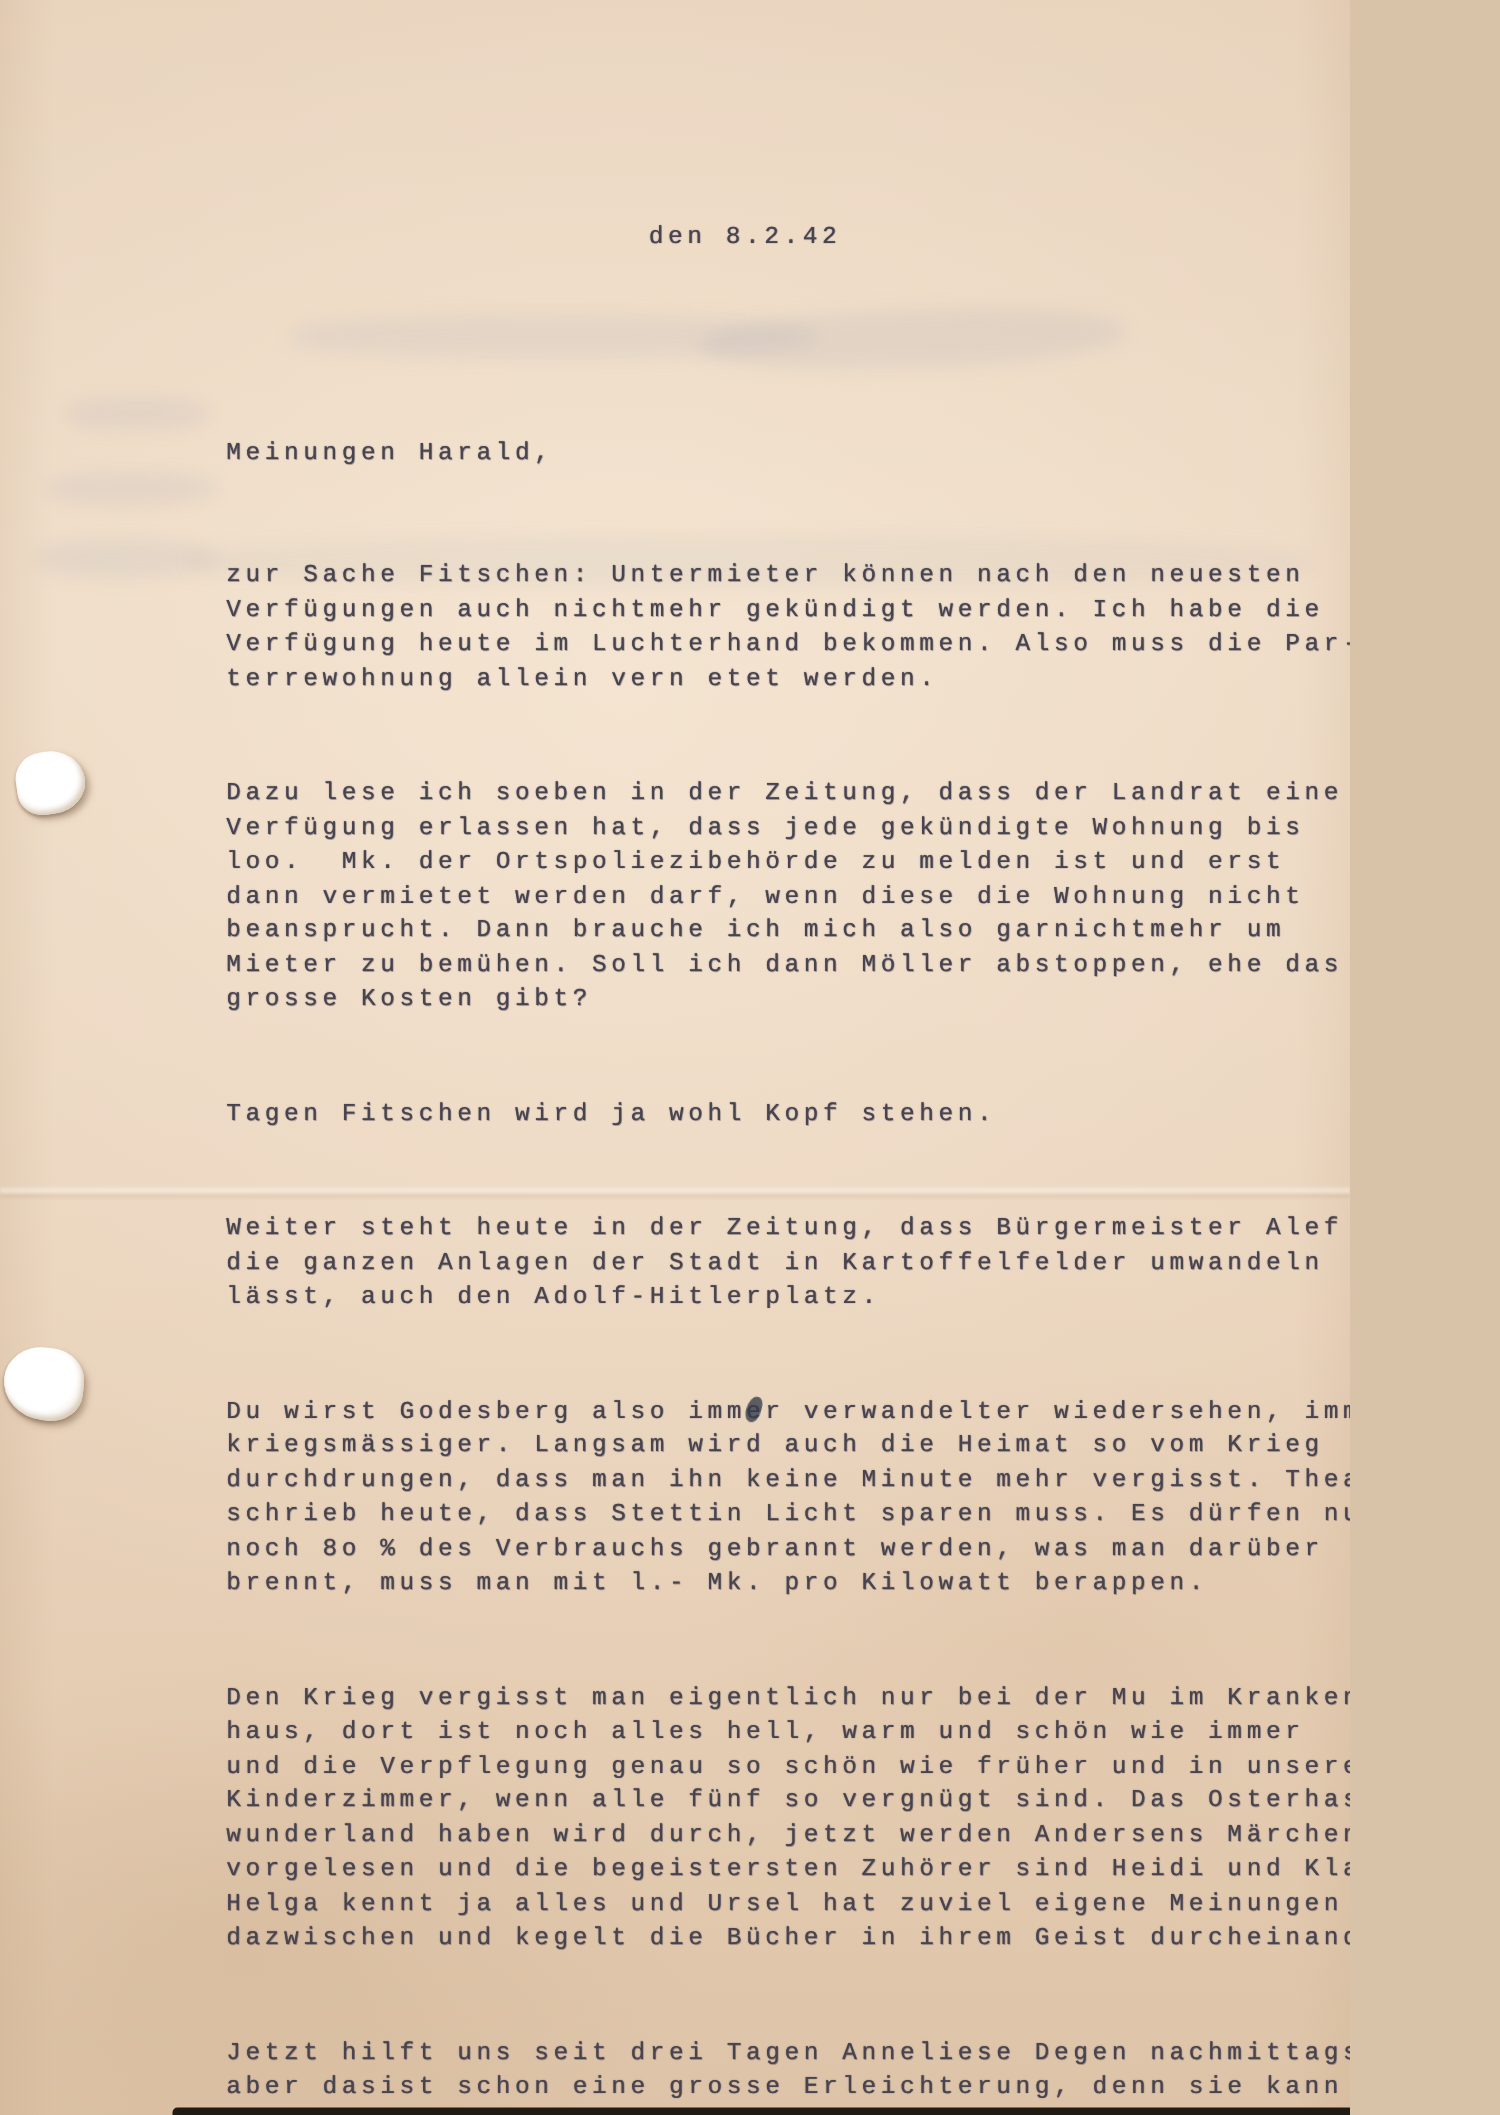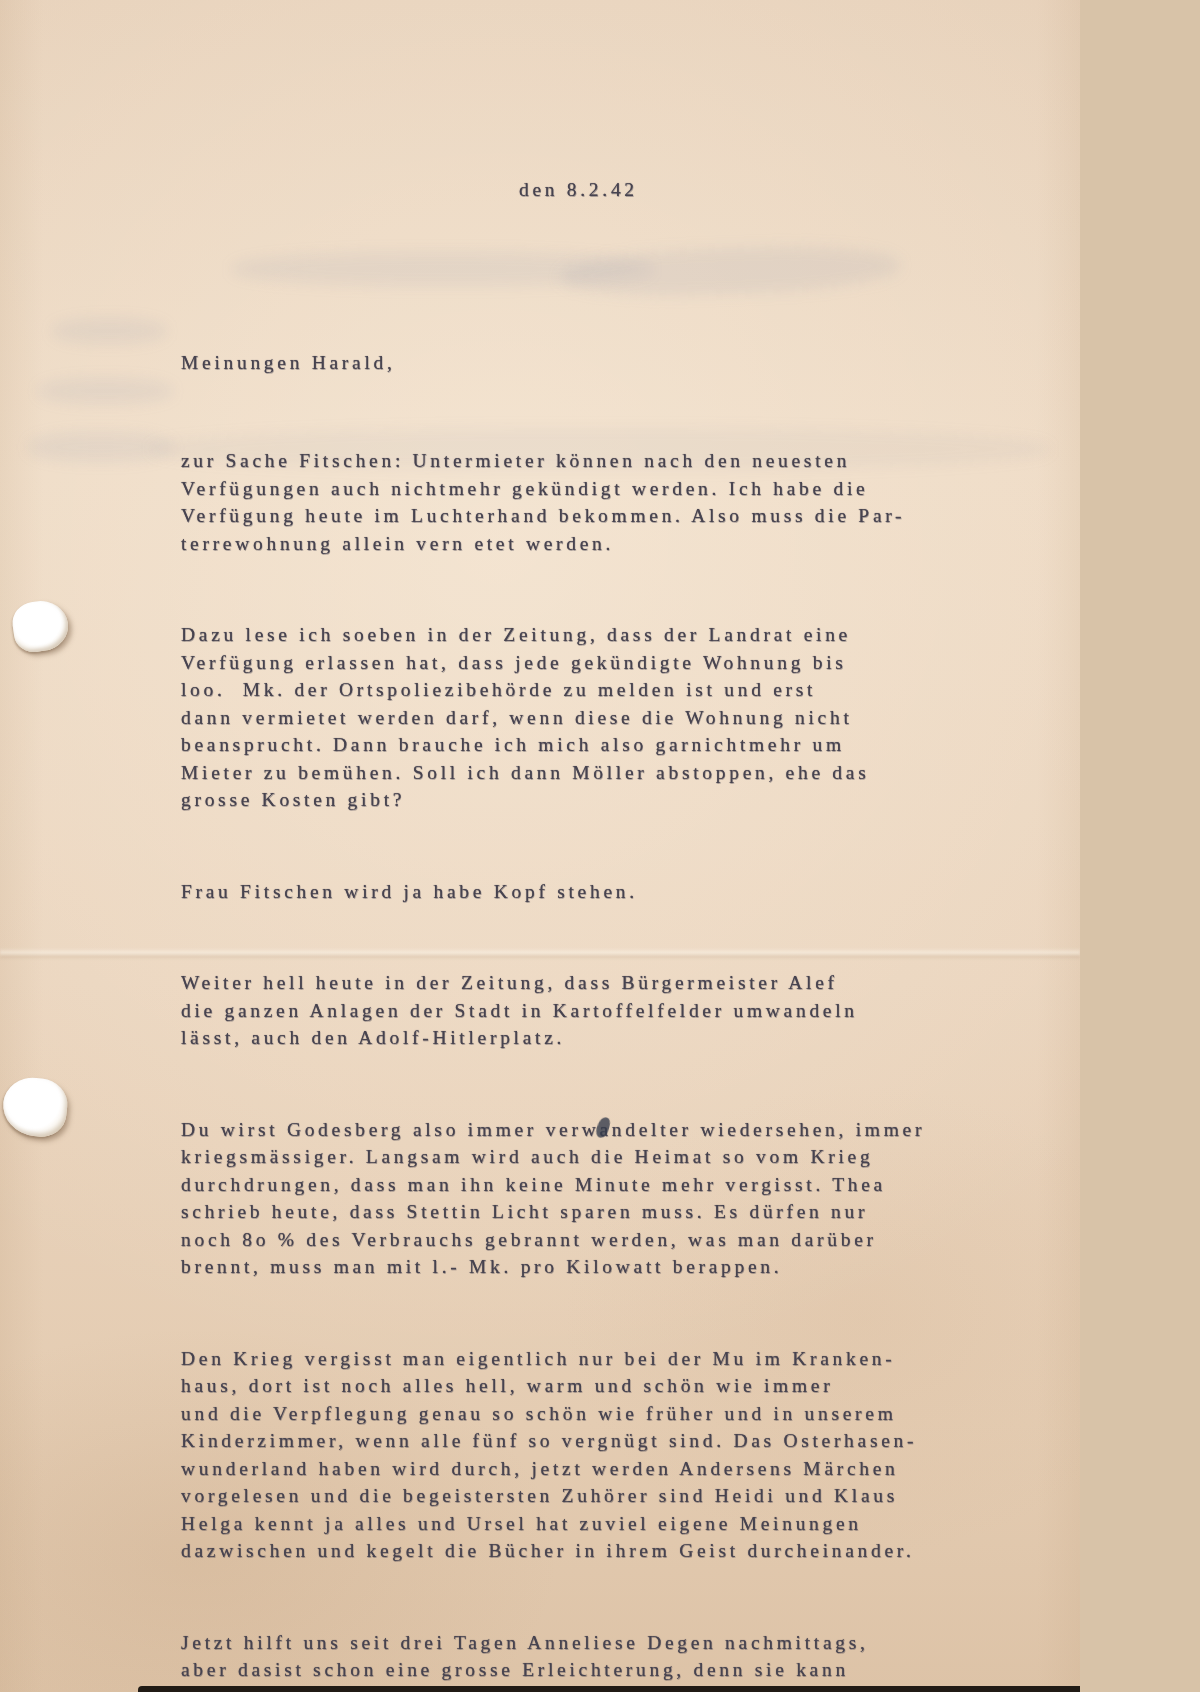--- a/index.html
+++ b/index.html
@@ -6,21 +6,21 @@
   .paper {
     position:relative;
     width:1080px; height:1692px;
     overflow:hidden;
     background:
       radial-gradient(ellipse 130% 80% at 46% 32%, rgba(255,247,233,0.38), rgba(255,247,233,0) 62%),
       radial-gradient(ellipse 40% 20% at 80% 78%, rgba(205,170,135,0.15), rgba(205,170,135,0) 70%),
       radial-gradient(ellipse 45% 18% at 18% 92%, rgba(190,155,120,0.22), rgba(190,155,120,0) 75%),
       linear-gradient(90deg, rgba(195,165,132,0.22) 0%, rgba(195,165,132,0) 4%, rgba(195,165,132,0) 96%, rgba(195,165,132,0.18) 100%),
       linear-gradient(180deg, #e7d1ba 0%, #edd9c3 28%, #ead4bd 58%, #e4ccb2 84%, #ddc3a7 100%);
-    font-family: Liberation Serif, serif;
+    font-family: Liberation Mono, monospace;
     color:#47434f;
   }
   .typed {
     position:absolute;
     font-size:19.5px;
     line-height:27.5px;
     letter-spacing:3.7px;
     white-space:pre-wrap;
     text-shadow:0 0 1px rgba(66,62,76,0.75), 0.6px 0.6px 0.4px rgba(66,62,76,0.35);
   }
@@ -91,22 +91,22 @@
 Verfügungen auch nichtmehr gekündigt werden. Ich habe die
 Verfügung heute im Luchterhand bekommen. Also muss die Par-
 terrewohnung allein vern etet werden.</p>
     <p>Dazu lese ich soeben in der Zeitung, dass der Landrat eine
 Verfügung erlassen hat, dass jede gekündigte Wohnung bis
 loo.  Mk. der Ortspoliezibehörde zu melden ist und erst
 dann vermietet werden darf, wenn diese die Wohnung nicht
 beansprucht. Dann brauche ich mich also garnichtmehr um
 Mieter zu bemühen. Soll ich dann Möller abstoppen, ehe das
 grosse Kosten gibt?</p>
-    <p>Frau Fitschen wird ja habe Kopf stehen.</p>
-    <p>Weiter hell heute in der Zeitung, dass Bürgermeister Alef
+    <p>Tagen Fitschen wird ja wohl Kopf stehen.</p>
+    <p>Weiter steht heute in der Zeitung, dass Bürgermeister Alef
 die ganzen Anlagen der Stadt in Kartoffelfelder umwandeln
 lässt, auch den Adolf-Hitlerplatz.</p>
     <p>Du wirst Godesberg also immer verwandelter wiedersehen, immer
 kriegsmässiger. Langsam wird auch die Heimat so vom Krieg
 durchdrungen, dass man ihn keine Minute mehr vergisst. Thea
 schrieb heute, dass Stettin Licht sparen muss. Es dürfen nur
 noch 8o % des Verbrauchs gebrannt werden, was man darüber
 brennt, muss man mit l.- Mk. pro Kilowatt berappen.</p>
     <p>Den Krieg vergisst man eigentlich nur bei der Mu im Kranken-
 haus, dort ist noch alles hell, warm und schön wie immer

